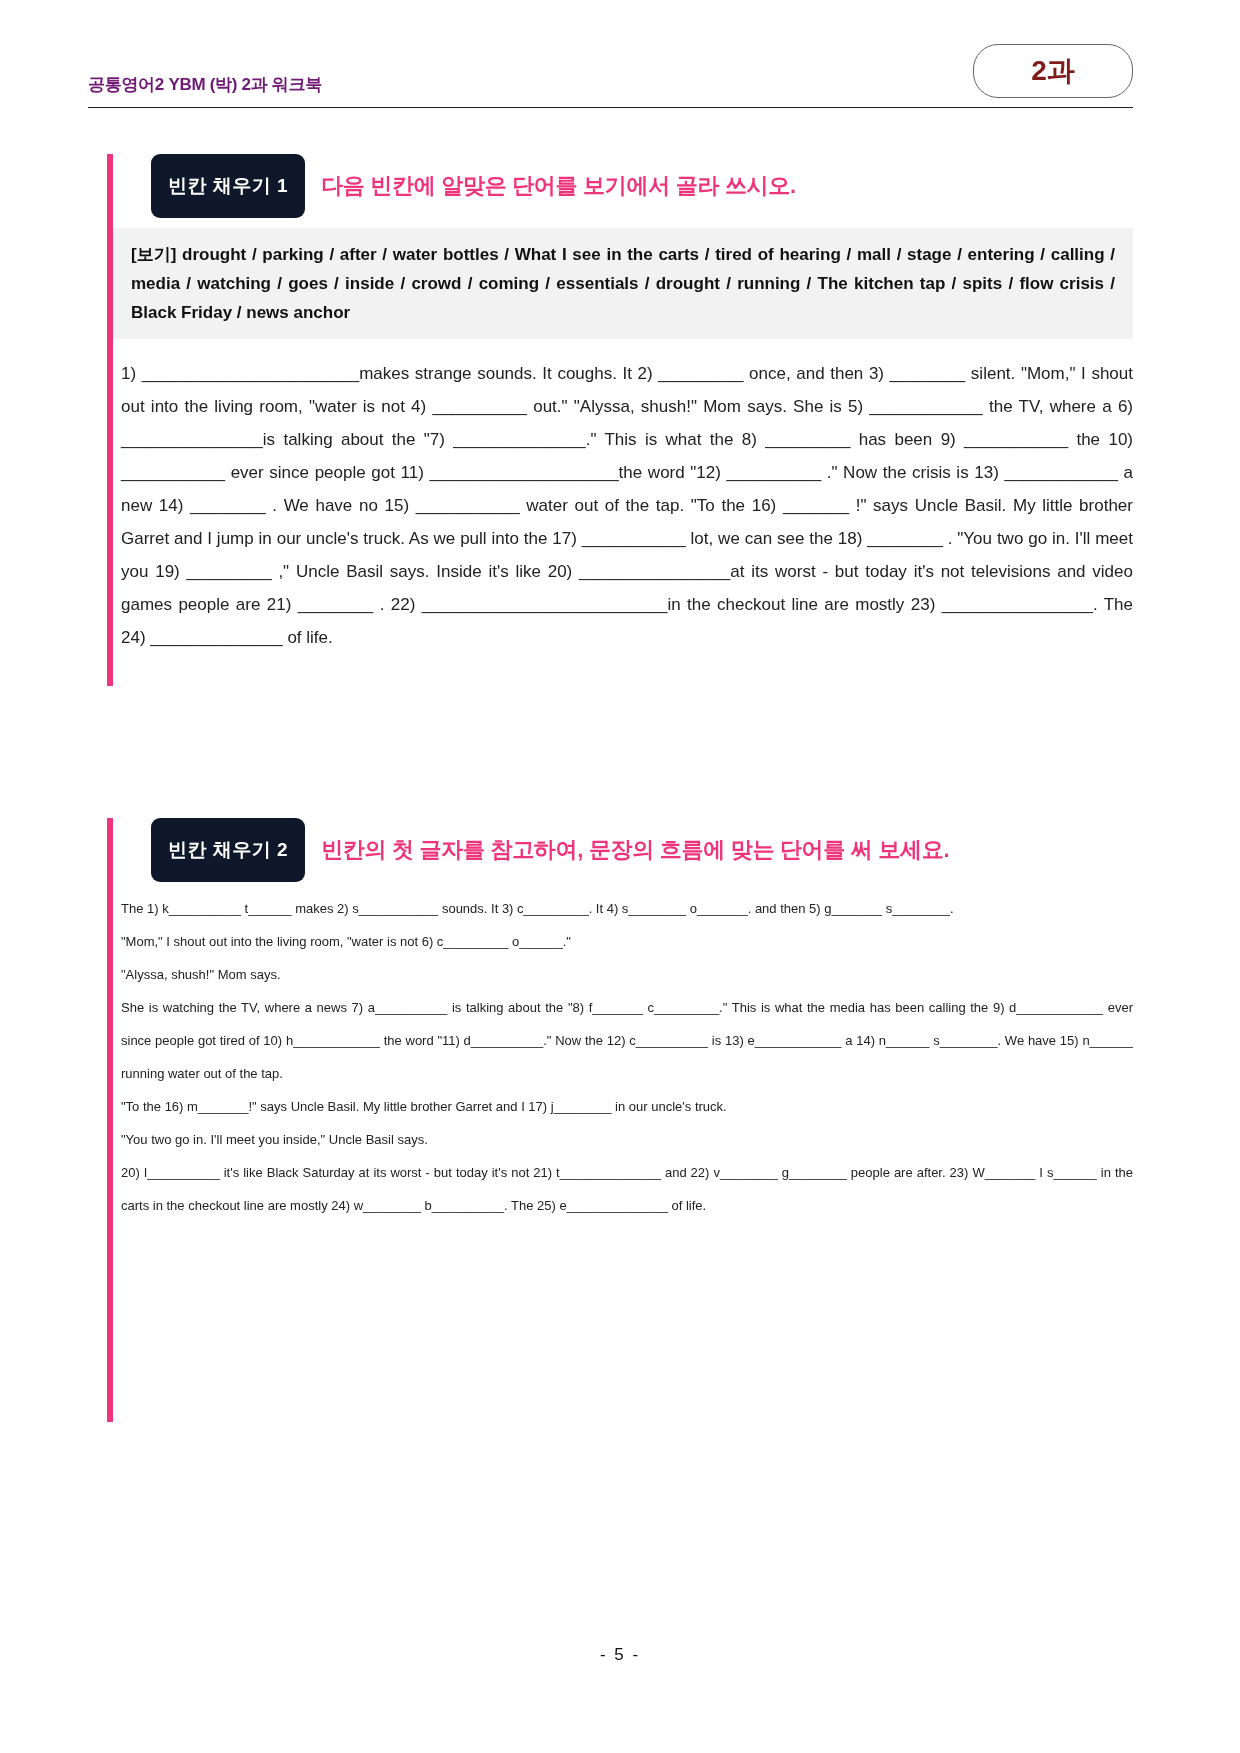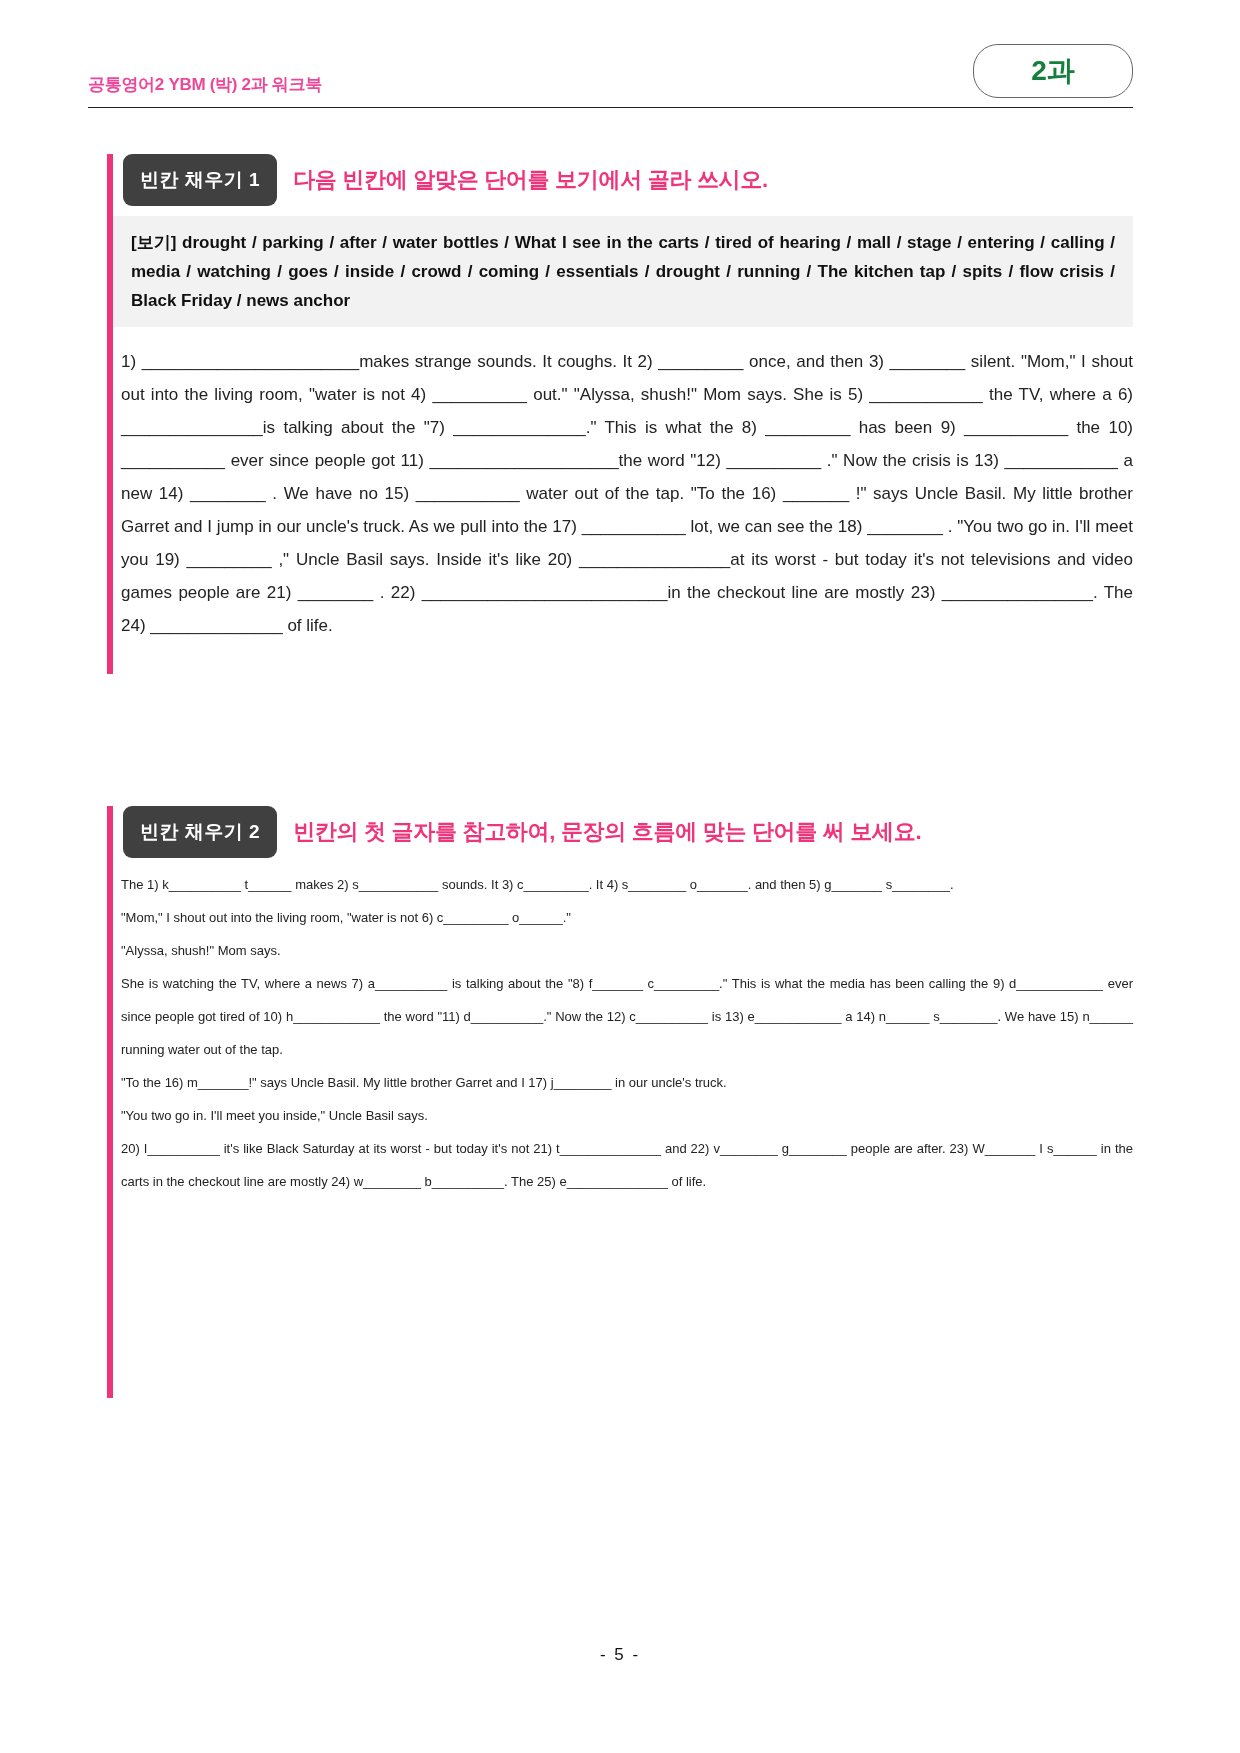--- a/index.html
+++ b/index.html
@@ -5,36 +5,36 @@
   html,body{margin:0;padding:0;}
   body{
     width:1240px;height:1753px;background:#ffffff;position:relative;
     font-family:"Liberation Sans","DejaVu Sans",sans-serif;color:#222;
     overflow:hidden;
   }
   .page{padding:0 107px 0 88px;box-sizing:border-box;}
 
   
   .header-row{display:flex;justify-content:space-between;align-items:flex-end;padding-top:44px;}
-  .header-title{font-weight:bold;font-size:17px;color:#ec4899;padding-bottom:2px;letter-spacing:-0.3px;}
+  .header-title{font-weight:bold;font-size:17px;color:#701a75;padding-bottom:2px;letter-spacing:-0.3px;}
   .chapter-box{
     width:160px;height:54px;border:1.6px solid #666;border-radius:25px;
     display:flex;align-items:center;justify-content:center;
-    font-size:28px;font-weight:bold;color:#15803d;box-sizing:border-box;background:#fff;
+    font-size:28px;font-weight:bold;color:#7f1d1d;box-sizing:border-box;background:#fff;
   }
   .header-rule{border-bottom:1.6px solid #222;margin-top:9px;}
 
   
   .block{border-left:6px solid #ee347b;margin-left:19px;}
   .block-1{margin-top:46px;padding-bottom:28px;}
   .block-2{margin-top:132px;padding-bottom:200px;}
   .block-head{display:flex;align-items:center;margin-left:10px;margin-bottom:10px;}
   .badge{
-    background:#404040;color:#fff;font-weight:bold;font-size:19px;
-    padding:13px 17px;border-radius:9px;letter-spacing:0.5px;white-space:nowrap;
+    background:#0f172a;color:#fff;font-weight:bold;font-size:19px;
+    padding:19px 17px;border-radius:9px;letter-spacing:0.5px;white-space:nowrap;margin-left:28px;
   }
   .instruction{color:#ee347b;font-weight:bold;font-size:22px;margin-left:16px;letter-spacing:-0.3px;}
 
   .word-bank{
     background:#f2f2f2;color:#111;font-weight:bold;font-size:17px;line-height:29px;
     padding:12px 18px;text-align:justify;margin-top:4px;
   }
   .passage{margin:18px 0 4px 8px;font-size:17px;line-height:33px;text-align:justify;color:#222;}
   .passage2{margin:8px 0 0 8px;}
   .passage2 p{margin:0;font-size:13px;line-height:33px;text-align:justify;color:#222;}

